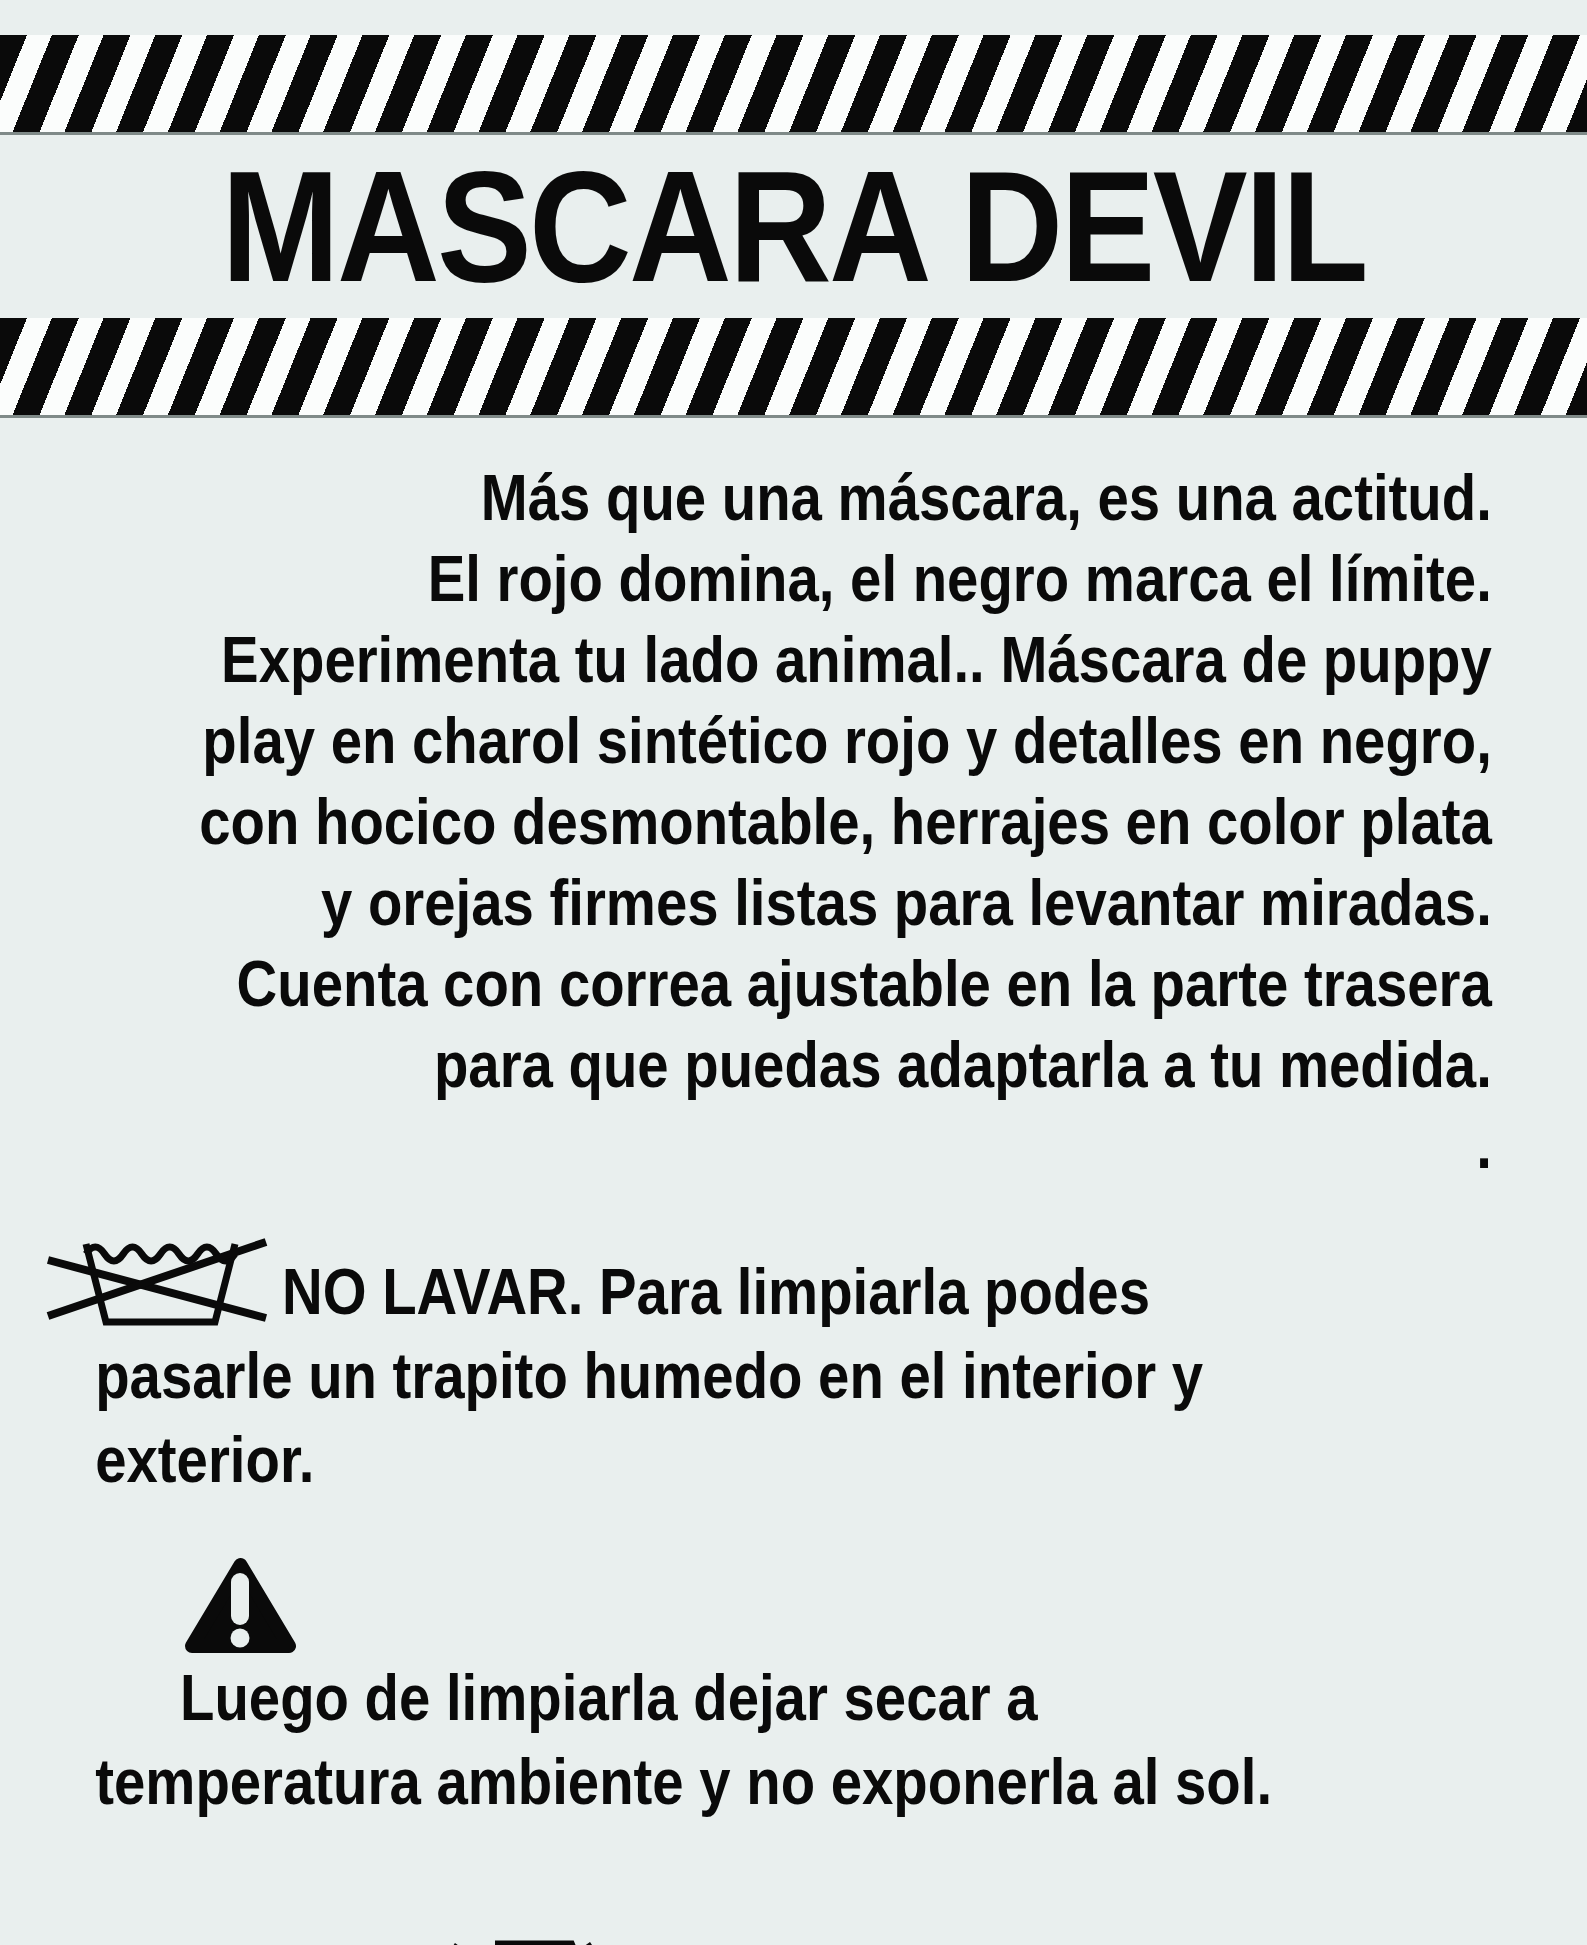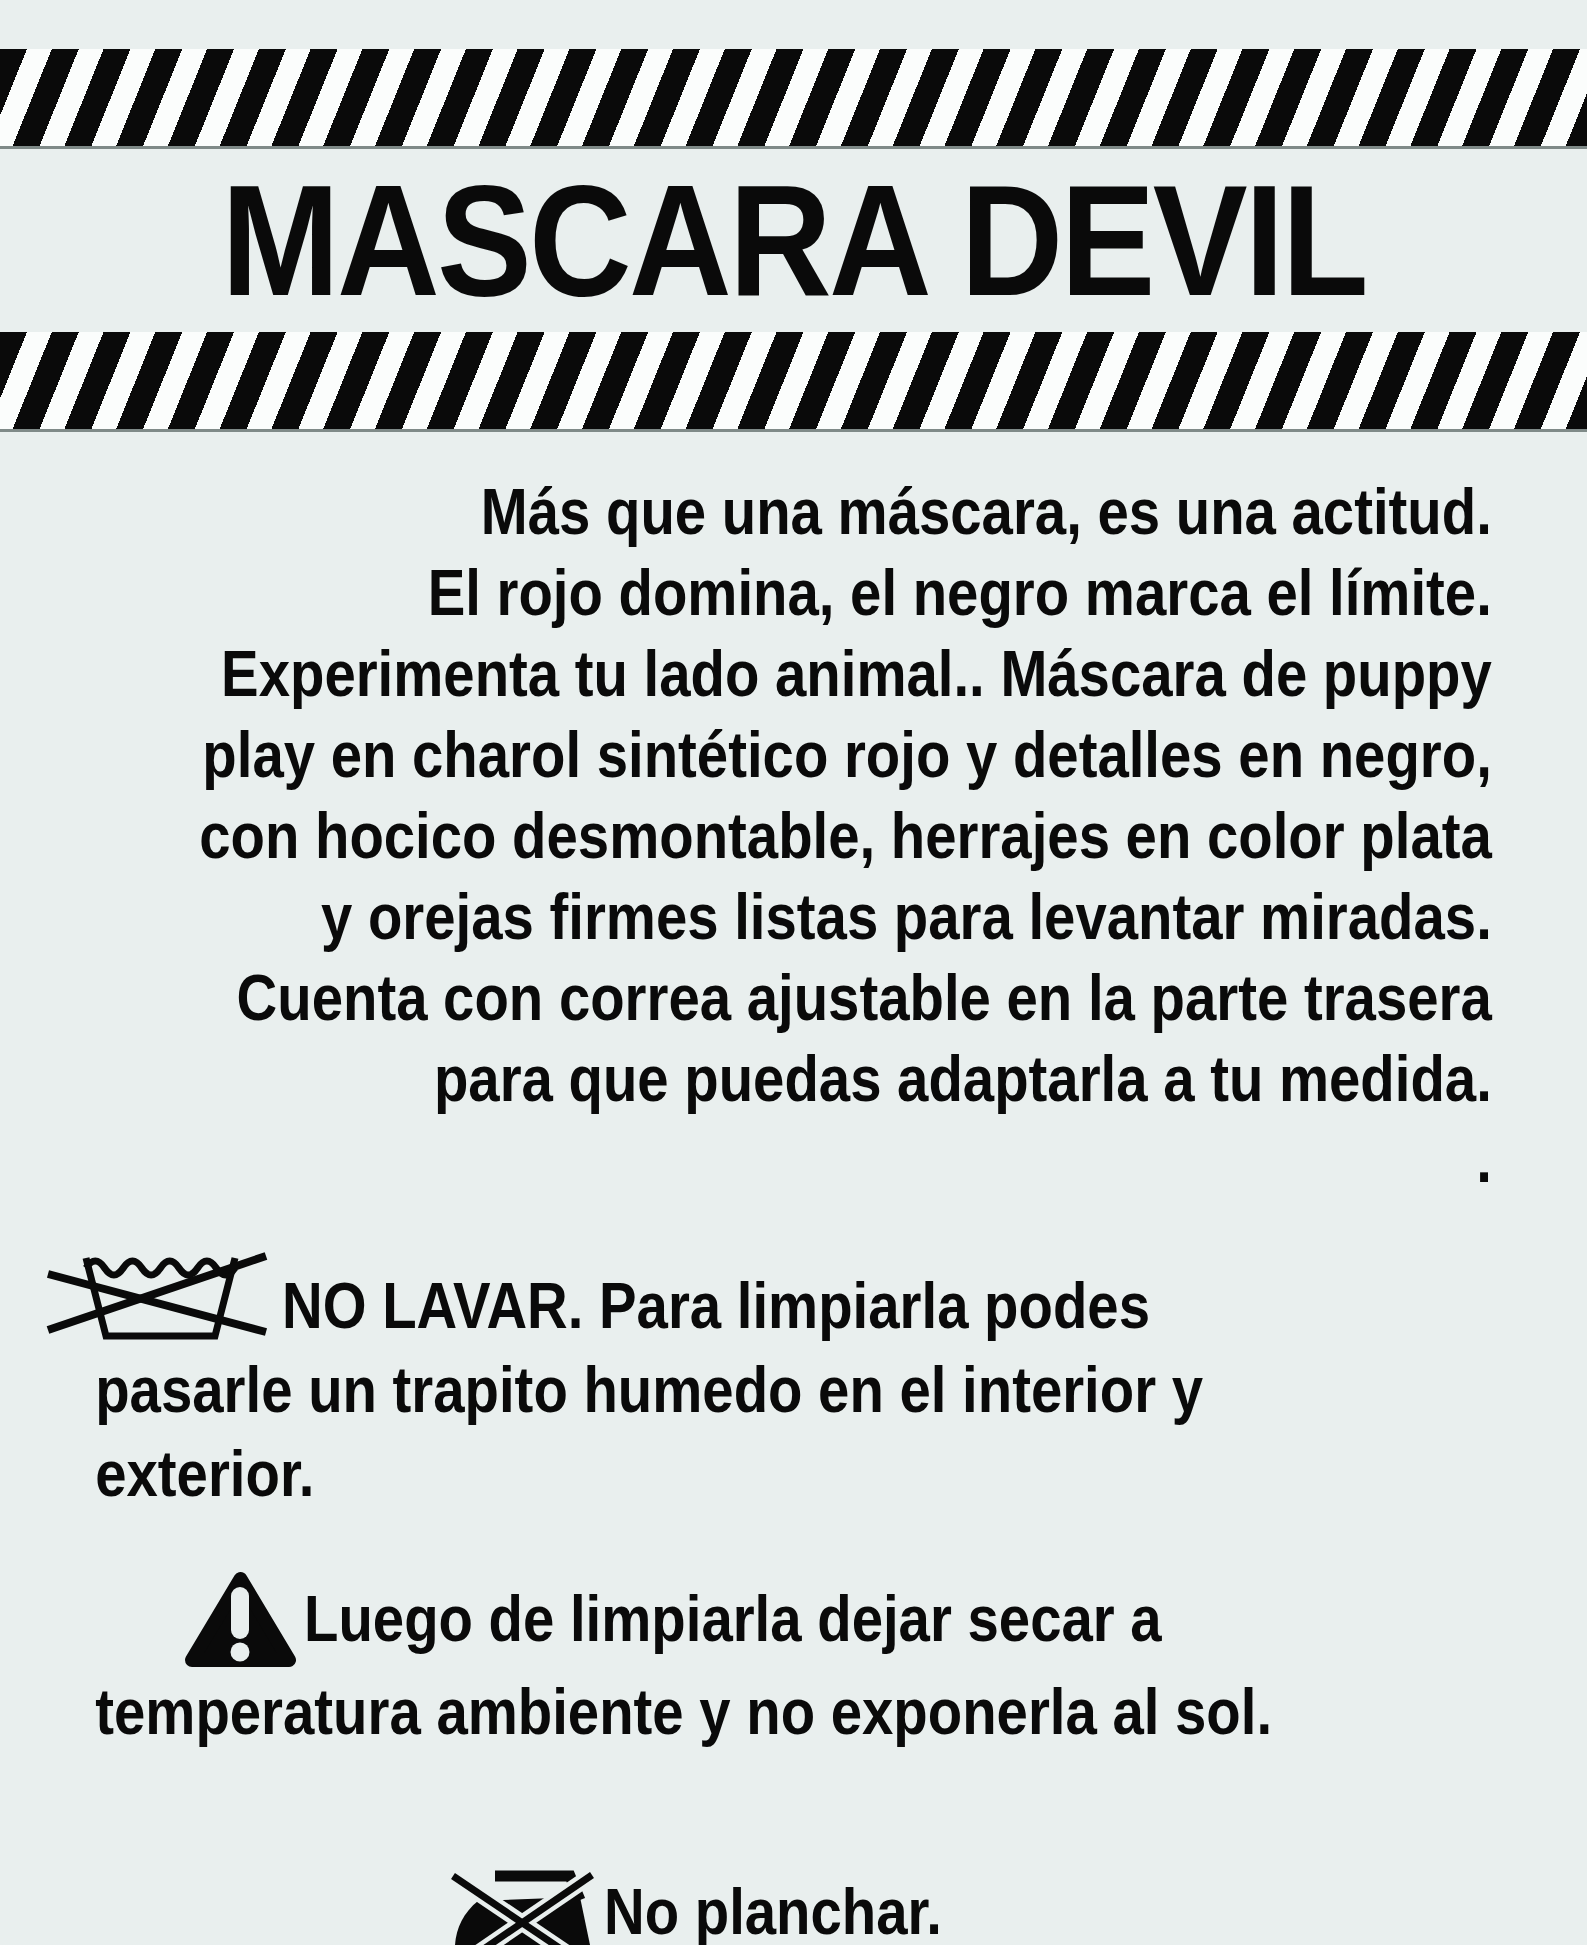--- a/index.html
+++ b/index.html
@@ -1,20 +1,20 @@
 <!DOCTYPE html>
 <html><head>
 <meta charset="utf-8">
 <style>
   html,body{margin:0;padding:0;background:#cfd6d4;}
   .page{
     position:relative;
     width:1587px;height:1945px;
     box-sizing:border-box;
-    padding-top:49px;
+    padding-top:35px;
     background:#e9efee;
     color:#0a0a0a;
     font-family:"Liberation Sans","DejaVu Sans",sans-serif;
     font-weight:bold;
     overflow:hidden;
   }
   
   .band{
     height:97px;
     background:
@@ -51,21 +51,21 @@
     display:inline-block;
     transform:scaleX(0.88);
     transform-origin:0 50%;
     white-space:nowrap;
     font-size:64px;line-height:84px;
   }
   .nowash{margin-top:63px;}
   .row-nowash{margin-left:46px;margin-top:12px;}
   .icon-nowash{width:222px;height:88px;margin-top:-12px;margin-right:14px;flex:none;}
   .dry{margin-top:61px;}
-  .row-dry{margin-left:180px;}
+  .row-dry{margin-left:180px;flex-direction:column;}
   .icon-warning{width:121px;height:103px;margin-top:-10px;margin-right:3px;flex:none;}
   .noiron{margin-top:116px;margin-left:450px;}
   .icon-noiron{width:146px;height:102px;margin-right:8px;flex:none;}
   svg{display:block;}
 </style>
 </head>
 <body>
 
 <div class="page">
 

